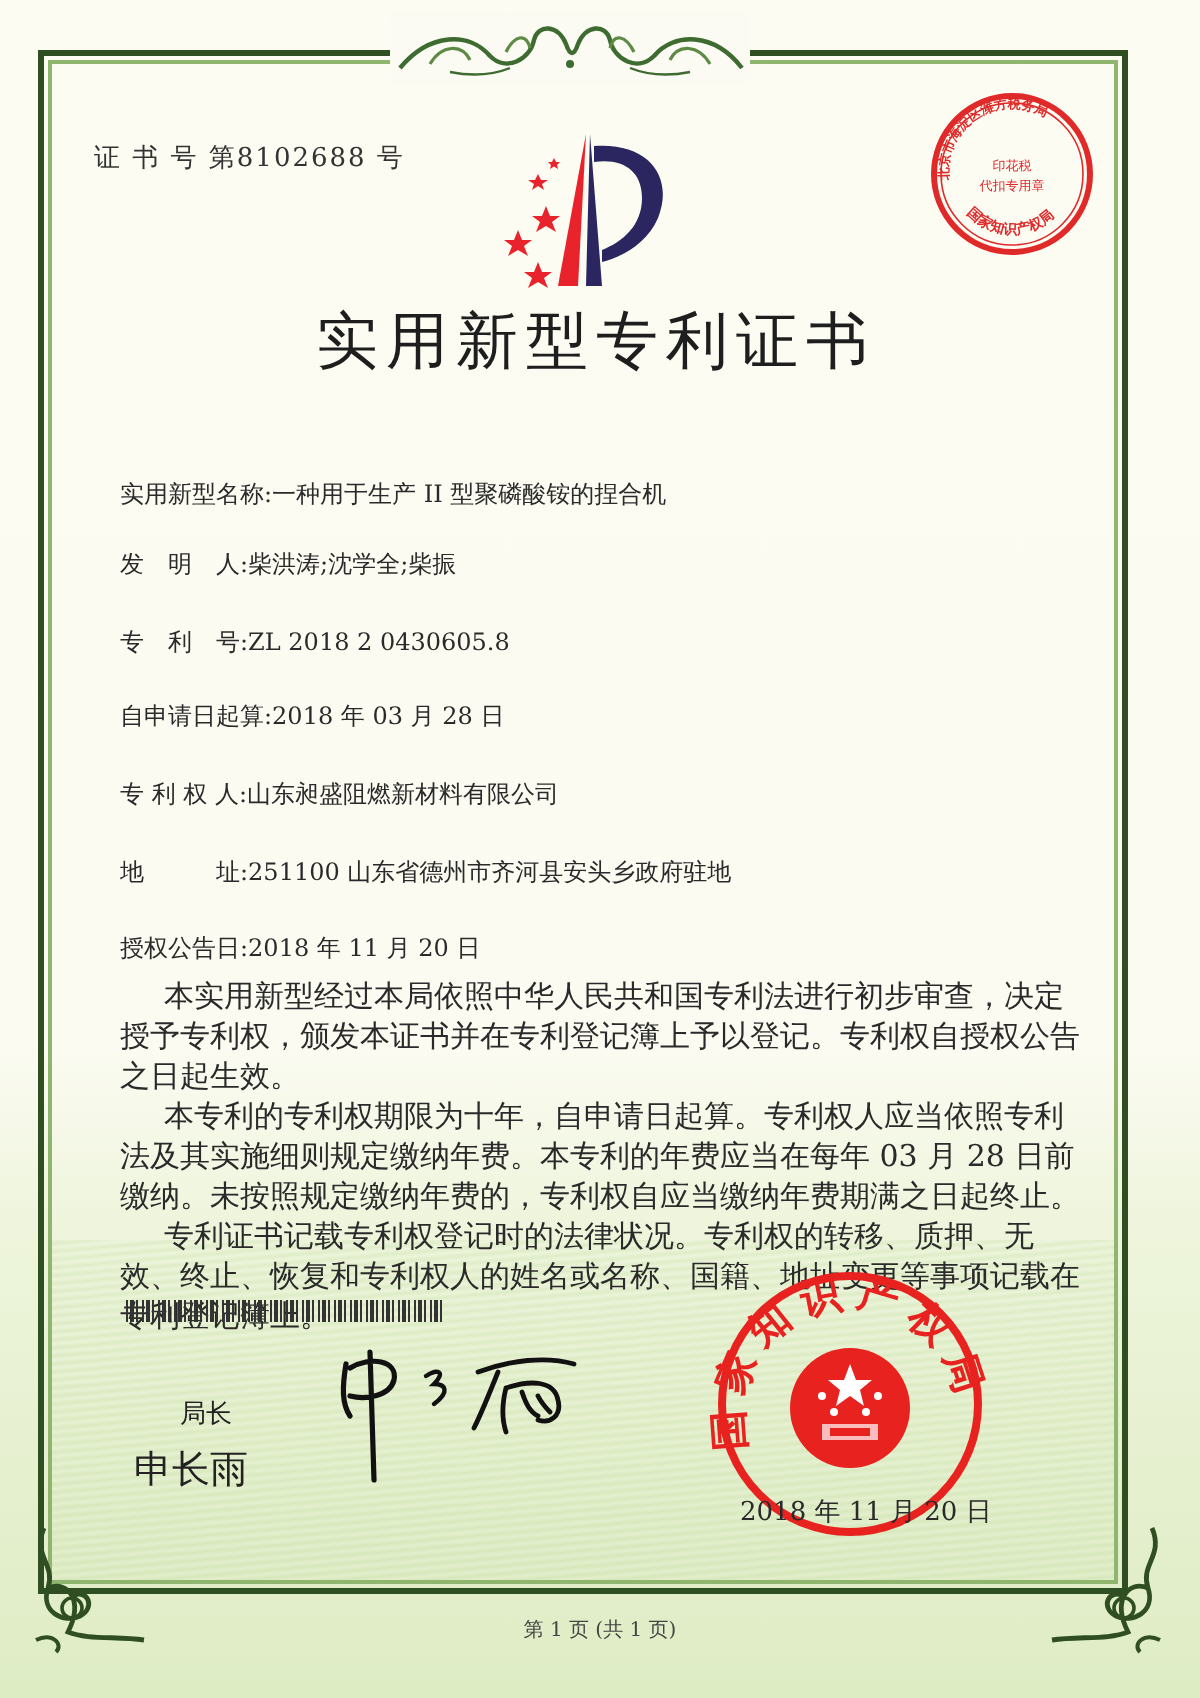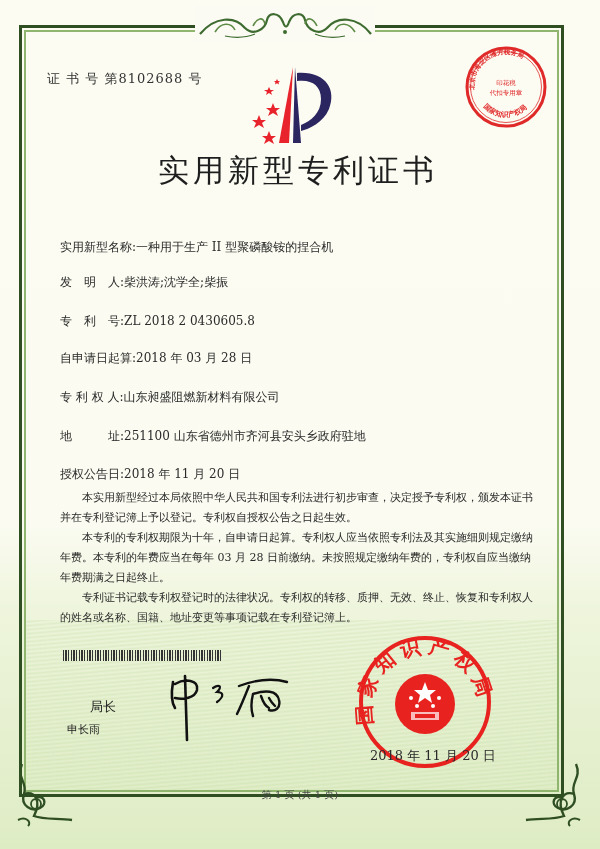--- a/index.html
+++ b/index.html
@@ -53,33 +53,33 @@
   .f-name { top: 239px; }
   .f-inv { top: 274px; }
   .f-pno { top: 313px; }
   .f-date { top: 350px; }
   .f-holder { top: 389px; }
   .f-addr { top: 428px; }
   .f-pubdate { top: 466px; }
   .f-pubno { position: absolute; left: 338px; top: 466px; font-size: 12px; white-space: nowrap; }
   .body-text {
     position: absolute; left: 60px; top: 488px; width: 480px;
-    font-size: 11px; line-height: 20px; color: #2a2a2a;
+    font-size: 15px; line-height: 20px; color: #2a2a2a;
   }
   .body-text p { margin: 0; text-indent: 22px; }
   .barcode {
     position: absolute; left: 63px; top: 650px; width: 158px; height: 11px;
     background: repeating-linear-gradient(to right, #333 0px, #333 1px, transparent 1px, transparent 2px, #333 2px, #333 4px, transparent 4px, transparent 5px, #333 5px, #333 6px, transparent 6px, transparent 8px);
   }
   .director-title { position: absolute; left: 67px; top: 698px; font-family: "DejaVu Sans", sans-serif; font-size: 13px; color: #222; margin-left: 23px; }
-  .director-name { position: absolute; left: 67px; top: 722px; font-family: "DejaVu Sans", sans-serif; font-size: 11px; color: #222; }
+  .director-name { position: absolute; left: 67px; top: 722px; font-family: "DejaVu Sans", sans-serif; font-size: 19px; color: #222; }
   .signature { position: absolute; left: 165px; top: 672px; width: 140px; height: 70px; }
   .seal-bottom { position: absolute; left: 355px; top: 632px; width: 140px; height: 140px; }
   .seal-date { position: absolute; left: 370px; top: 747px; font-size: 13px; color: #2a2a2a; }
-  .page-no { position: absolute; left: 0; width: 600px; top: 788px; text-align: center; font-size: 10px; color: #444; }
+  .page-no { position: absolute; left: 0; width: 600px; top: 808px; text-align: center; font-size: 10px; color: #444; }
 </style>
 </head>
 <body>
 
 <div class="page">
 
   <div class="bottom-shade"></div>
   <div class="frame-outer"></div>
   <div class="frame-inner"></div>
 

